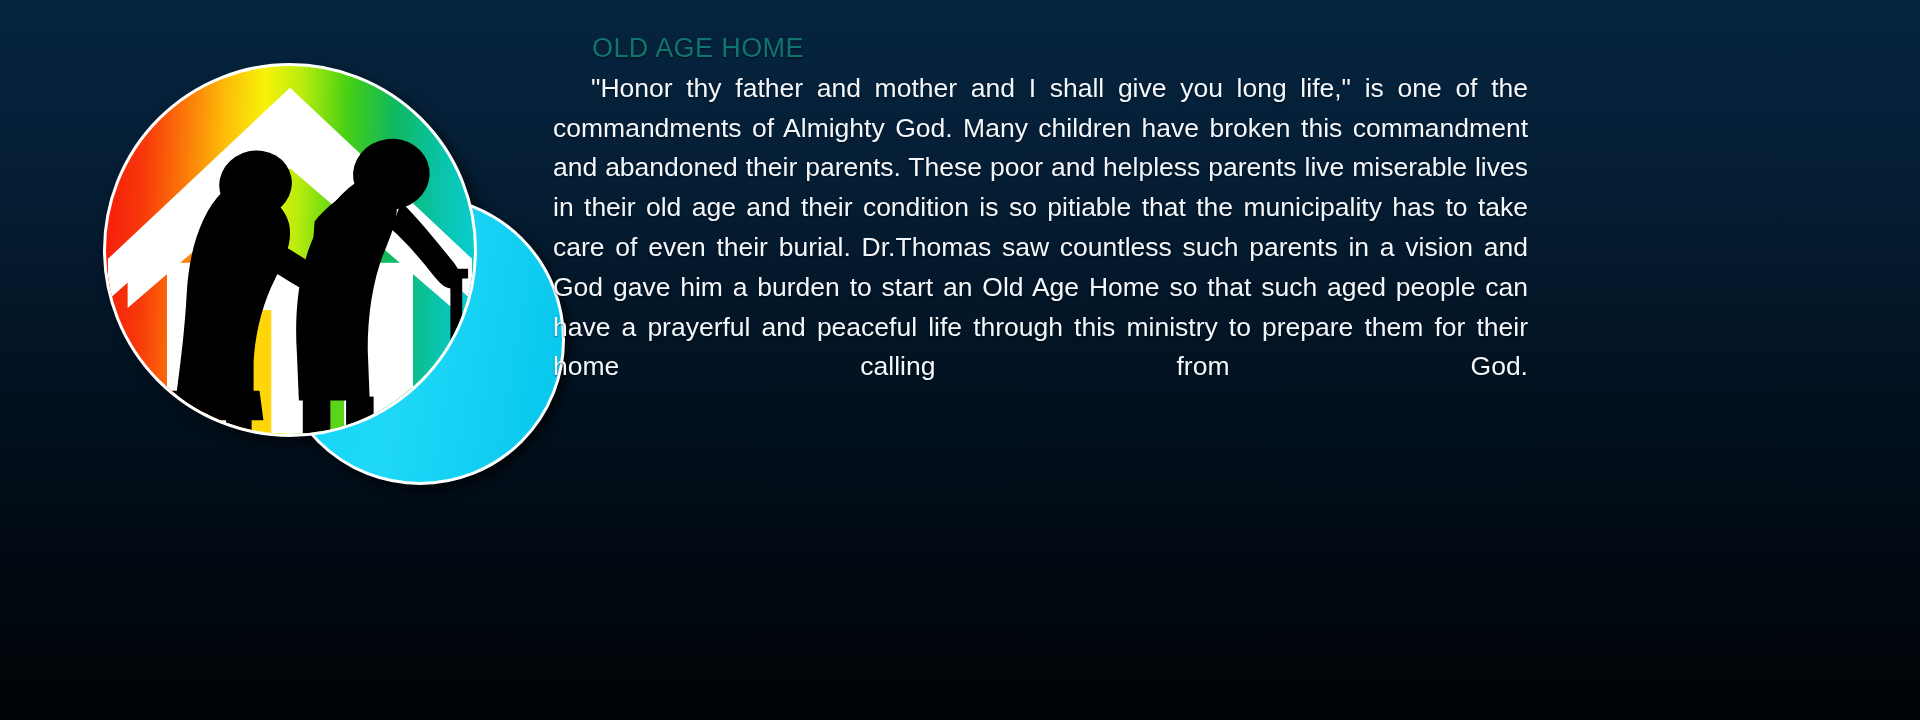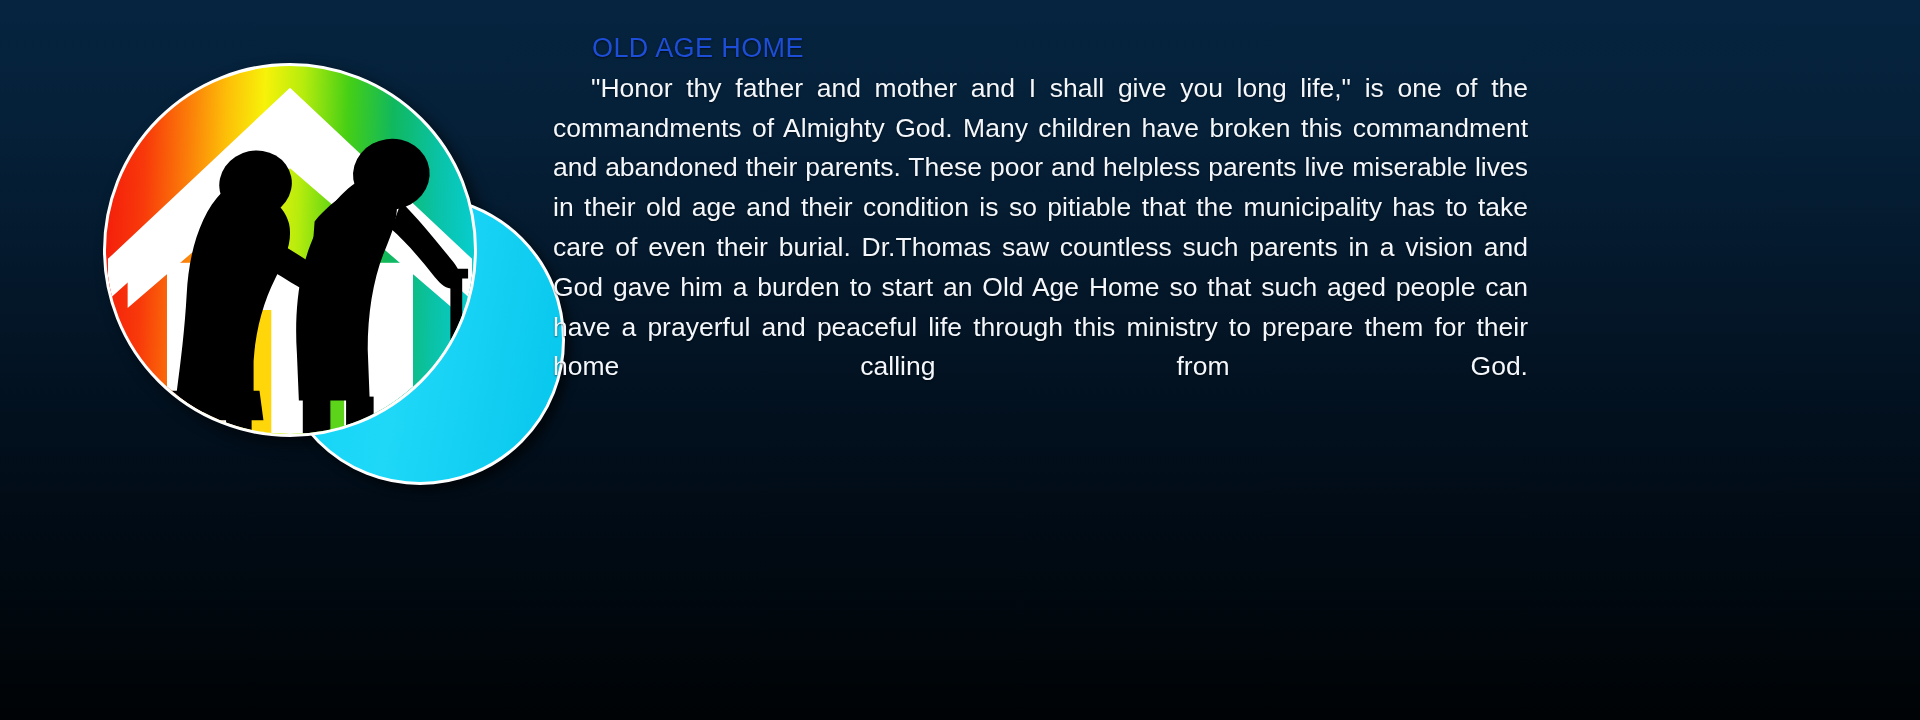--- a/index.html
+++ b/index.html
@@ -66,21 +66,21 @@
   }
   .logo-svg { position:absolute; left:0; top:0; width:100%; height:100%; }
 
   
   #text-panel {
     position:absolute;
     left:553px; top:33px;
     width:975px;
   }
   #page-title {
-    color:#1d4ed8;
+    color:#0f766e;
     font-size:27px;
     font-weight:400;
     letter-spacing:.4px;
     padding-left:39px;
     line-height:1.18;
     text-shadow:0 1px 2px rgba(0,0,0,.6);
   }
   #body-copy {
     color:#f4f7fb;
     font-size:26.5px;

